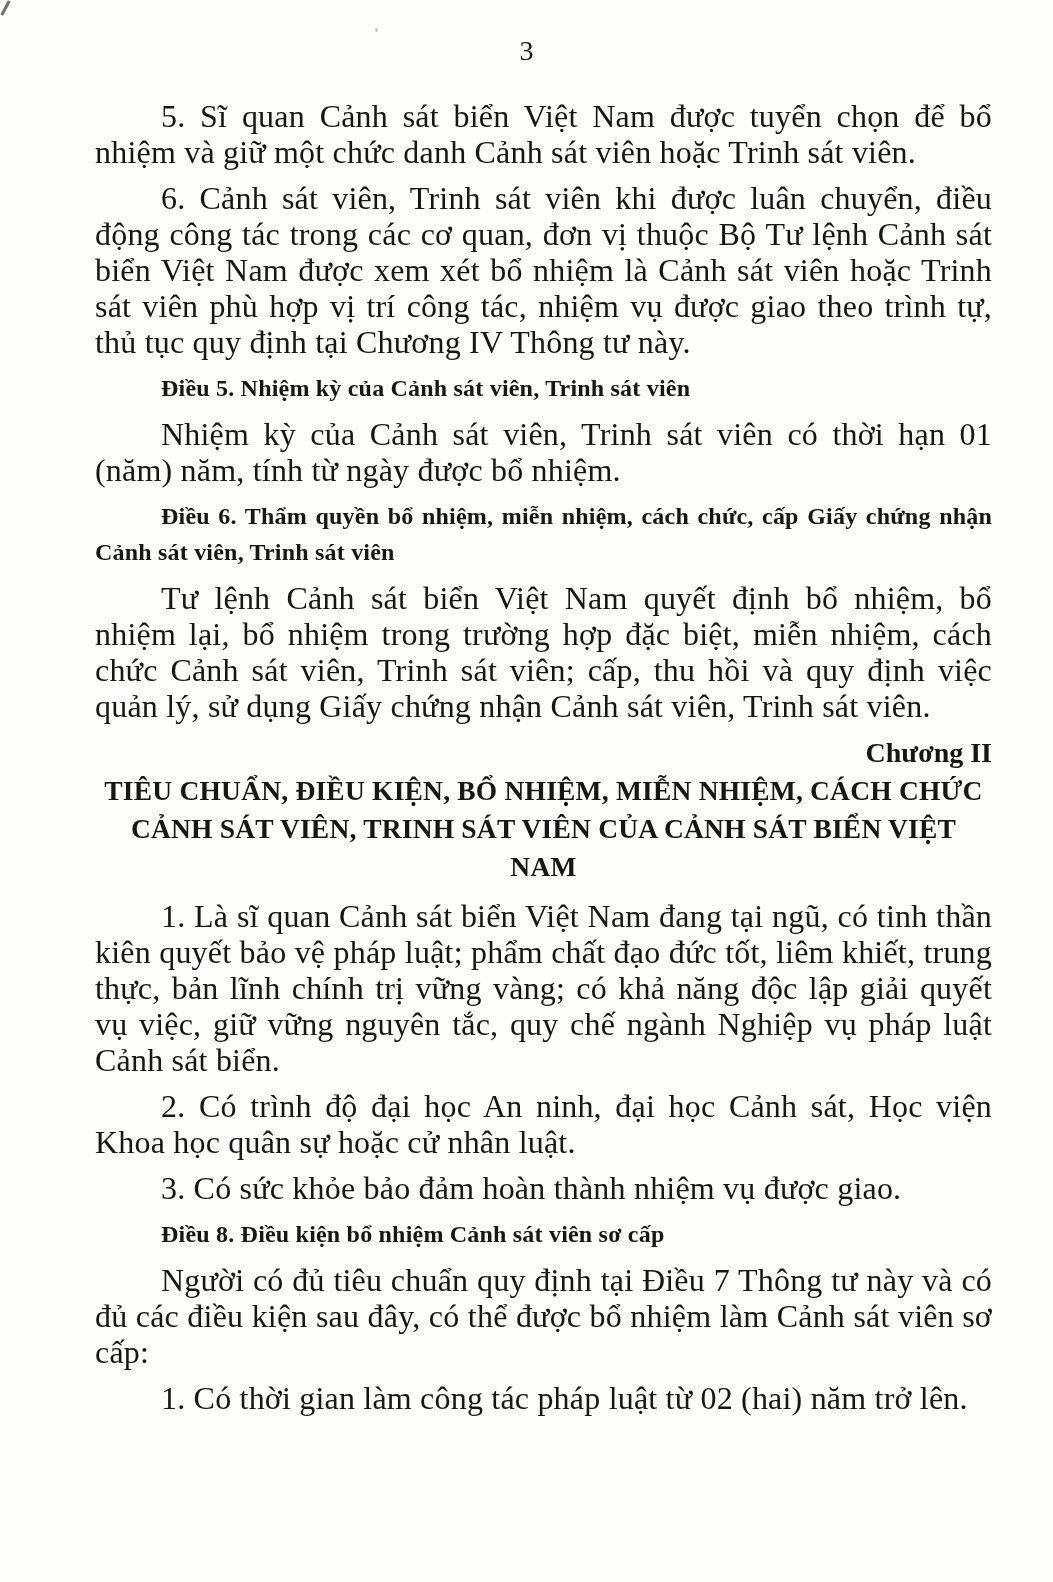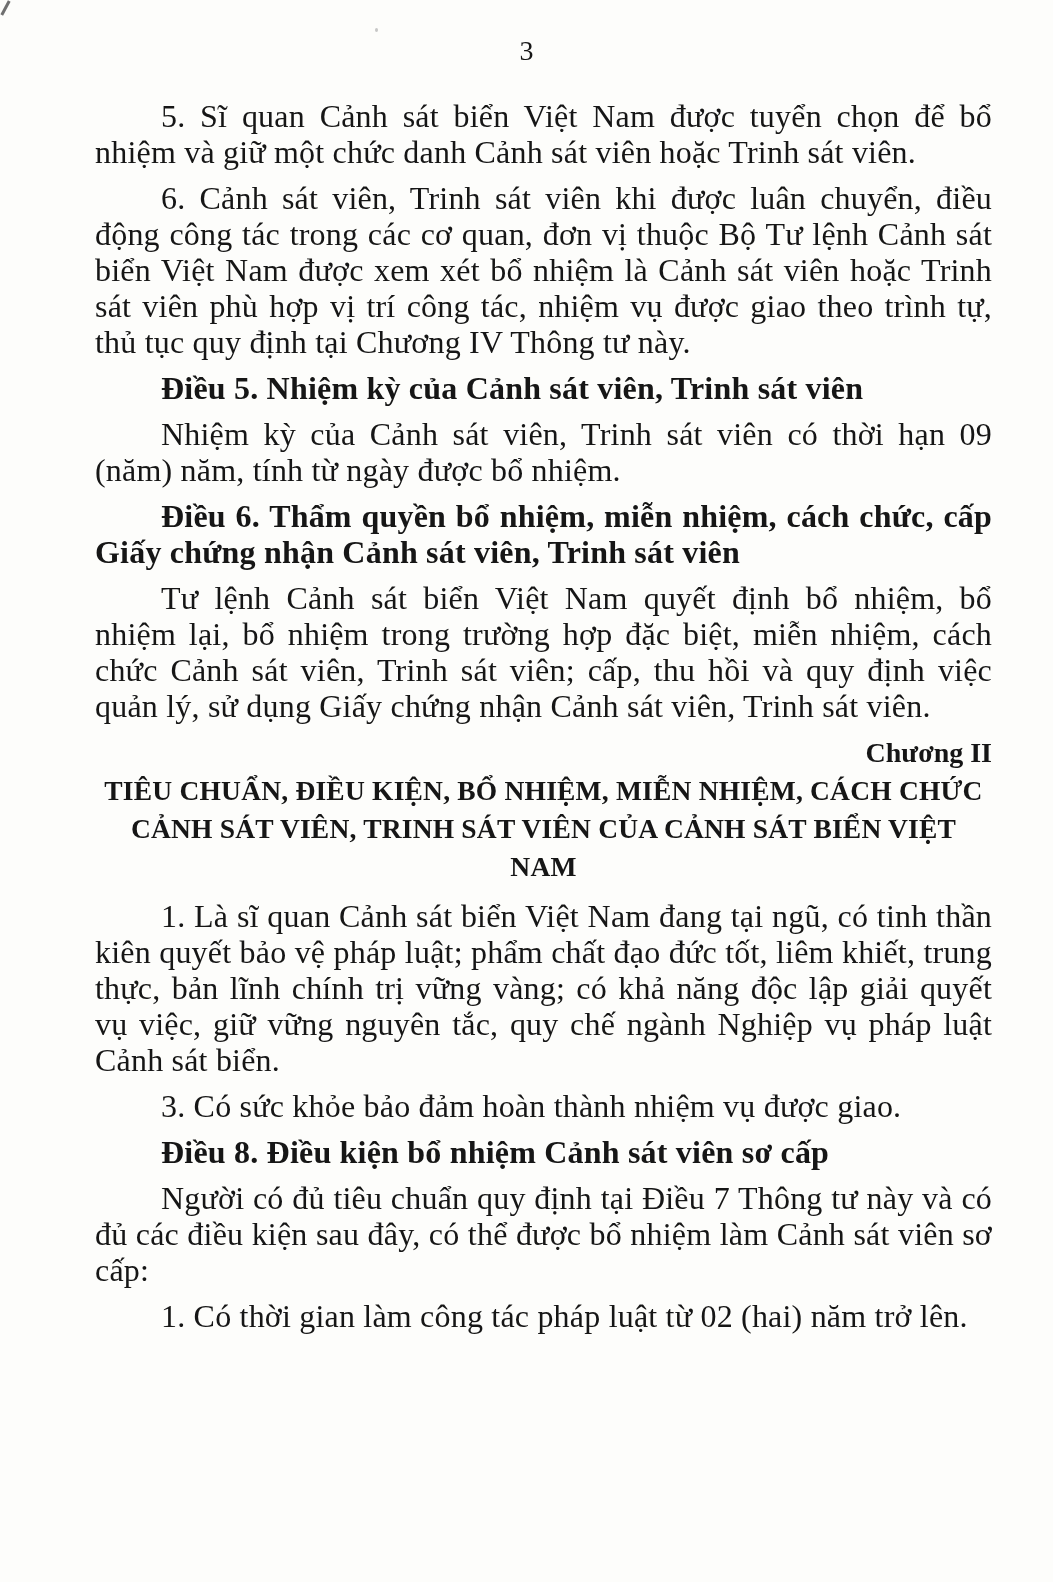--- a/index.html
+++ b/index.html
@@ -30,21 +30,21 @@
   }
   .para {
     font-size: 32px;
     line-height: 36px;
     text-align: justify;
     text-indent: 66px;
     margin-bottom: 10px;
     letter-spacing: 0.2px;
   }
   .article-heading {
-    font-size: 32px;
+    font-size: 24px;
     line-height: 36px;
     font-weight: bold;
     text-align: justify;
     text-indent: 66px;
     margin-bottom: 10px;
     letter-spacing: 0.2px;
   }
   .chapter {
     text-align: center;
     font-weight: bold;
@@ -90,35 +90,36 @@
   <div class="page-number">3</div>
 
   <main class="content">
 
     <p class="para">5. Sĩ quan Cảnh sát biển Việt Nam được tuyển chọn để bổ nhiệm và giữ một chức danh Cảnh sát viên hoặc Trinh sát viên.</p>
 
     <p class="para">6. Cảnh sát viên, Trinh sát viên khi được luân chuyển, điều động công tác trong các cơ quan, đơn vị thuộc Bộ Tư lệnh Cảnh sát biển Việt Nam được xem xét bổ nhiệm là Cảnh sát viên hoặc Trinh sát viên phù hợp vị trí công tác, nhiệm vụ được giao theo trình tự, thủ tục quy định tại Chương IV Thông tư này.</p>
 
     <p class="article-heading">Điều 5. Nhiệm kỳ của Cảnh sát viên, Trinh sát viên</p>
 
-    <p class="para">Nhiệm kỳ của Cảnh sát viên, Trinh sát viên có thời hạn 09 (năm) năm, tính từ ngày được bổ nhiệm.</p>
+    <p class="para">Nhiệm kỳ của Cảnh sát viên, Trinh sát viên có thời hạn 01 (năm) năm, tính từ ngày được bổ nhiệm.</p>
 
     <p class="article-heading">Điều 6. Thẩm quyền bổ nhiệm, miễn nhiệm, cách chức, cấp Giấy chứng nhận Cảnh sát viên, Trinh sát viên</p>
 
     <p class="para">Tư lệnh Cảnh sát biển Việt Nam quyết định bổ nhiệm, bổ nhiệm lại, bổ nhiệm trong trường hợp đặc biệt, miễn nhiệm, cách chức Cảnh sát viên, Trinh sát viên; cấp, thu hồi và quy định việc quản lý, sử dụng Giấy chứng nhận Cảnh sát viên, Trinh sát viên.</p>
 
     <div class="chapter">
       <div class="chapter-number">Chương II</div>
       <div class="chapter-line">TIÊU CHUẨN, ĐIỀU KIỆN, BỔ NHIỆM, MIỄN NHIỆM, CÁCH CHỨC</div>
       <div class="chapter-line">CẢNH SÁT VIÊN, TRINH SÁT VIÊN CỦA CẢNH SÁT BIỂN VIỆT NAM</div>
     </div>
 
 
     <p class="para">1. Là sĩ quan Cảnh sát biển Việt Nam đang tại ngũ, có tinh thần kiên quyết bảo vệ pháp luật; phẩm chất đạo đức tốt, liêm khiết, trung thực, bản lĩnh chính trị vững vàng; có khả năng độc lập giải quyết vụ việc, giữ vững nguyên tắc, quy chế ngành Nghiệp vụ pháp luật Cảnh sát biển.</p>
 
+    <p class="para">2. Có trình độ đại học An ninh, đại học Cảnh sát, Học viện Khoa học quân sự hoặc cử nhân luật.</p>
 
 
     <p class="para">3. Có sức khỏe bảo đảm hoàn thành nhiệm vụ được giao.</p>
 
 
     <p class="article-heading">Điều 8. Điều kiện bổ nhiệm Cảnh sát viên sơ cấp</p>
 
     <p class="para">Người có đủ tiêu chuẩn quy định tại Điều 7 Thông tư này và có đủ các điều kiện sau đây, có thể được bổ nhiệm làm Cảnh sát viên sơ cấp:</p>
 
     <p class="para">1. Có thời gian làm công tác pháp luật từ 02 (hai) năm trở lên.</p>

